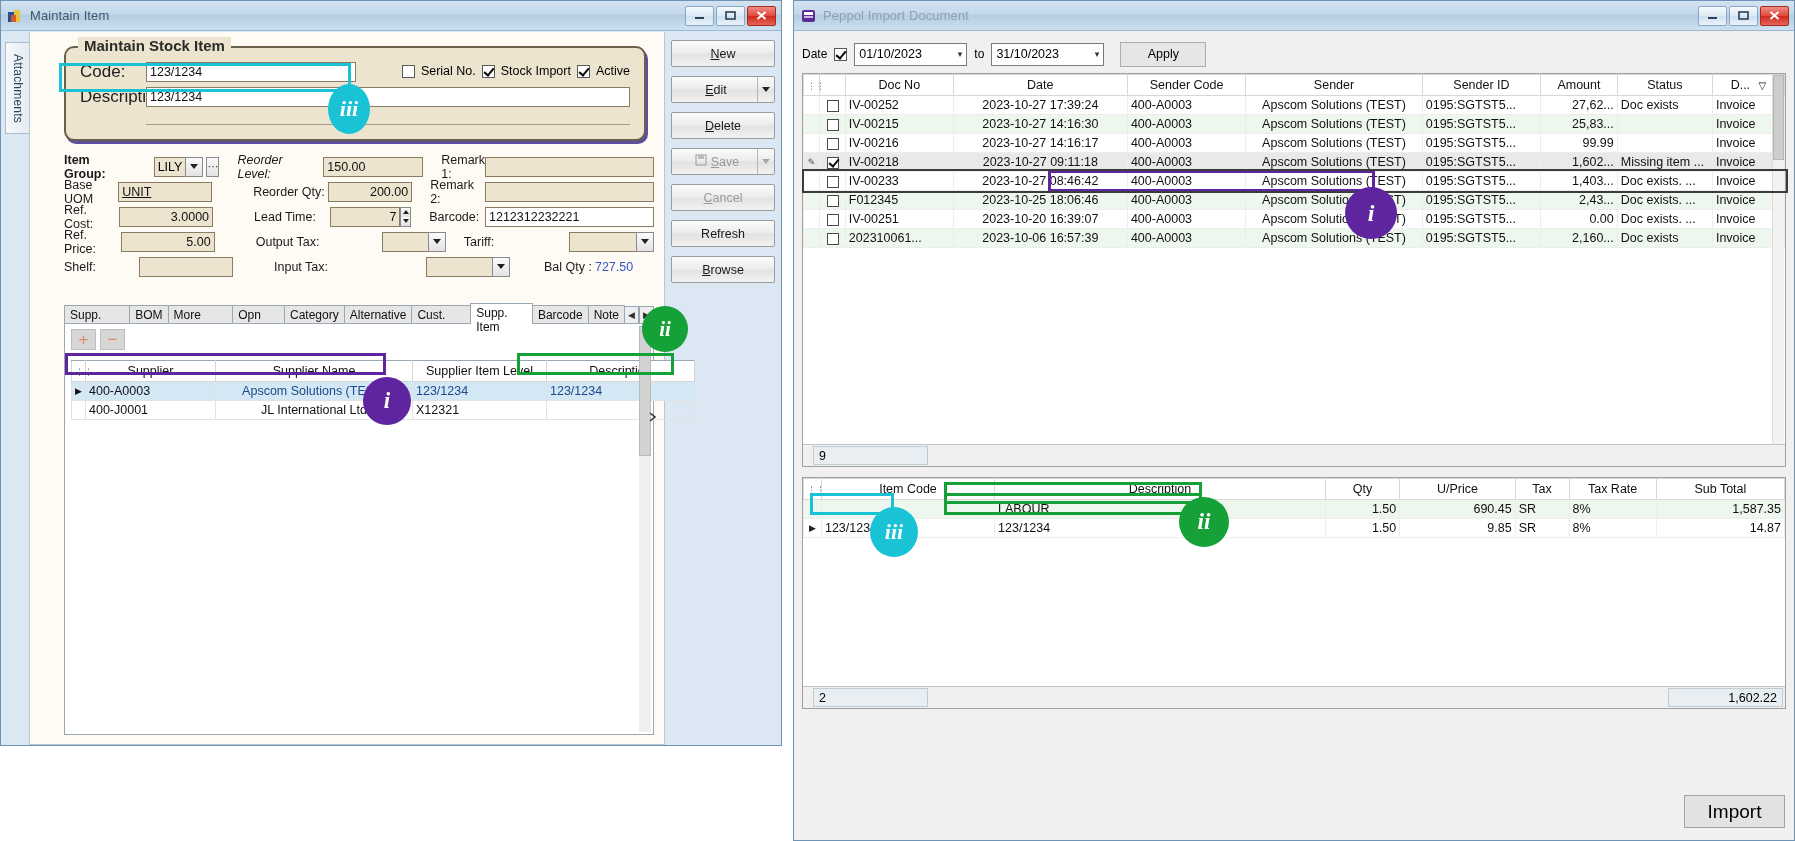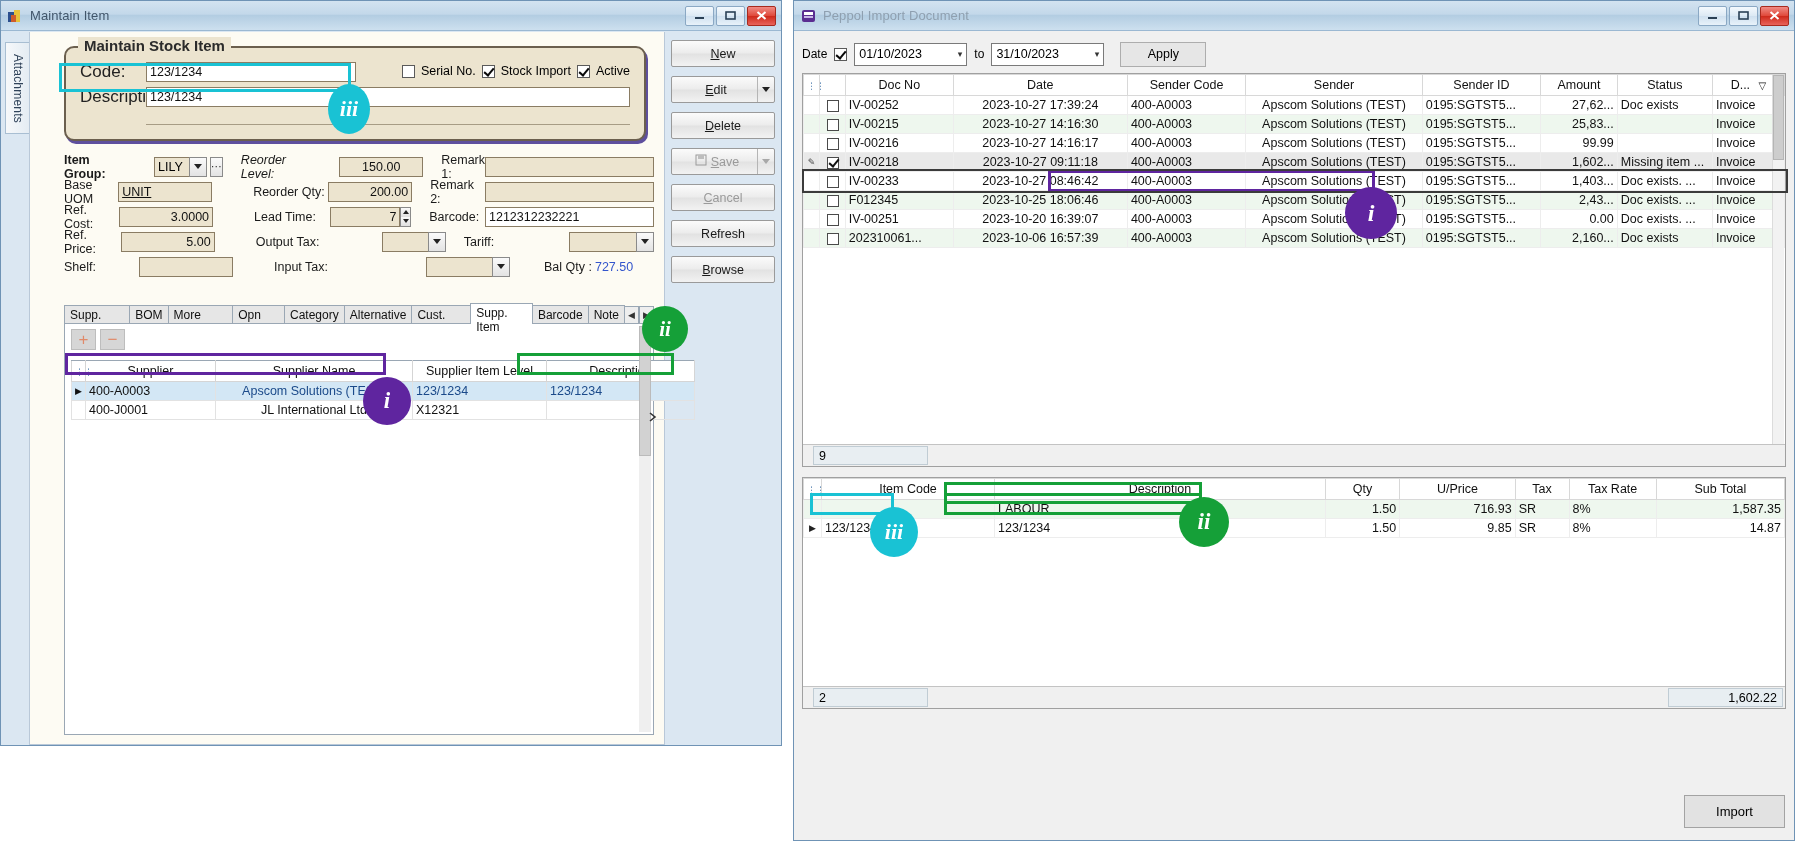--- a/index.html
+++ b/index.html
@@ -189,21 +189,21 @@
 
   .statusline { position:absolute; left:0; right:0; bottom:0; height:22px;
                 background:#f0f0f0; border-top:1px solid #c3c3c3; display:flex; align-items:center; }
   .statusbox { margin-left:10px; width:115px; height:19px; background:#e8eef2;
                border:1px solid #c0ccd4; font-size:12.5px; padding:0 5px;
                display:flex; align-items:center; }
   .statusbox.right { margin-left:auto; margin-right:2px; justify-content:flex-end; }
 
   .importbtn { position:absolute; right:9px; bottom:12px; width:101px; height:33px;
                background:#e2e2e2; border:1px solid #a3a3a3;
-               display:flex;align-items:center;justify-content:center; font-size:13px; }
+               display:flex;align-items:center;justify-content:center; font-size:19px; }
 
   .vscroll { position:absolute; right:1px; top:1px; bottom:1px; width:12px; background:#f2f2f2;
              border-left:1px solid #dcdcdc; }
   .vthumb { position:absolute; left:0; right:0; top:0; height:85px; background:#cdcdcd; border:1px solid #b5b5b5; }
   .hscroll-l { position:absolute; right:2px; top:2px; bottom:2px; width:12px; background:#efefef; }
 </style>
 </head>
 <body>
 
 <div class="screen">
@@ -274,21 +274,21 @@
           <div class="frow">
             <span class="lbl b" style="width:75px;">Item Group:</span>
             <div class="combo" style="width:94px;height:20px;">
               <div class="txt">LILY</div>
               <div class="arrow">
                   <i class="tri"></i>
                 </div>
             </div>
             <div class="dots" style="height:20px;">⋯</div>
             <span class="lbl" style="width:104px;margin-left:18px;font-style:italic;">Reorder Level:</span>
-            <input class="inp ro" style="width: 84px; text-align: center; margin-left: 40px;" value="150.00">
+            <input class="inp ro" style="width: 100px; text-align: left; margin-left: 40px;" value="150.00">
             <span class="lbl" style="width:76px;margin-left:18px;">Remark 1:</span>
             <input class="inp ro" style="width: 182px;" value="">
           </div>
 
           <div class="frow">
             <span class="lbl" style="width:75px;">Base UOM</span>
             <input class="inp ro" style="width: 94px; text-decoration: underline;" value="UNIT">
             <span class="lbl" style="width:104px;margin-left:41px;">Reorder Qty:</span>
             <input class="inp ro" style="width: 84px; text-align: right;" value="200.00">
             <span class="lbl" style="width:76px;margin-left:18px;">Remark 2:</span>
@@ -669,21 +669,21 @@
               <th>Tax Rate</th>
               <th>Sub Total</th>
             </tr>
           </thead>
           <tbody id="detrows">
               <tr class="alt">
                 <td style="text-align:center;font-size:9px;color:#222;"></td>
                 <td></td>
                 <td>LABOUR</td>
                 <td style="text-align:right;">1.50</td>
-                <td style="text-align:right;">716.93</td>
+                <td style="text-align:right;">690.45</td>
                 <td>SR</td>
                 <td>8%</td>
                 <td style="text-align:right;">1,587.35</td>
               </tr>
               <tr>
                 <td style="text-align:center;font-size:9px;color:#222;">▶</td>
                 <td>123/1234</td>
                 <td>123/1234</td>
                 <td style="text-align:right;">1.50</td>
                 <td style="text-align:right;">9.85</td>

